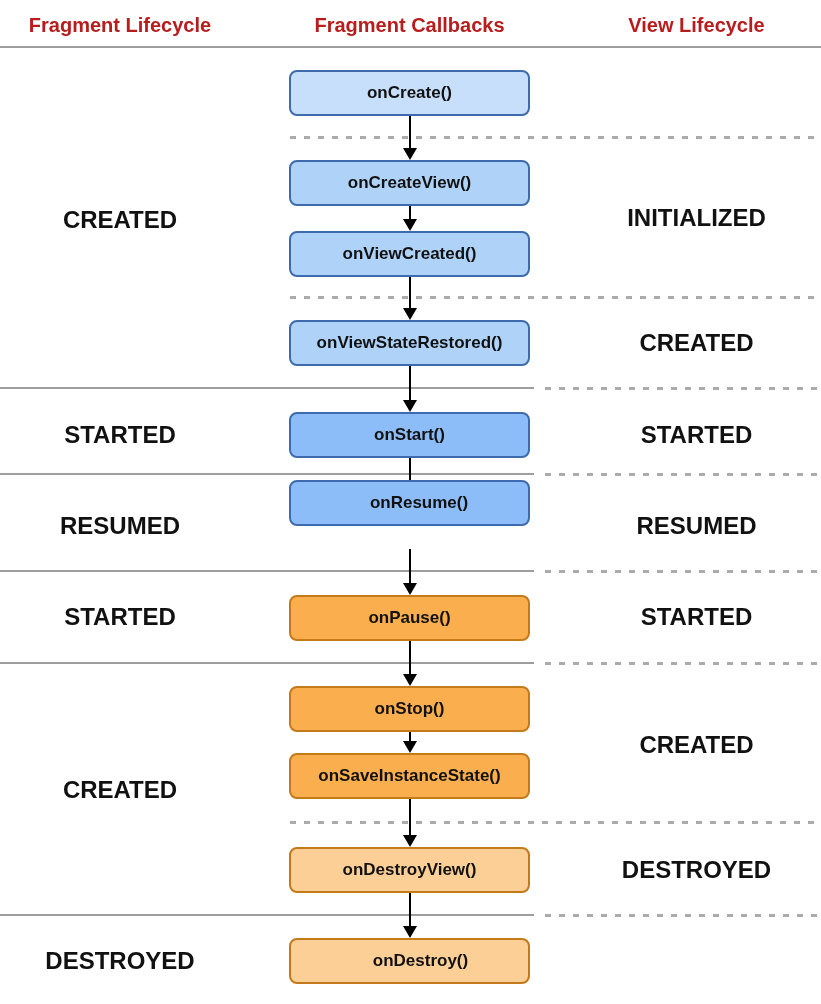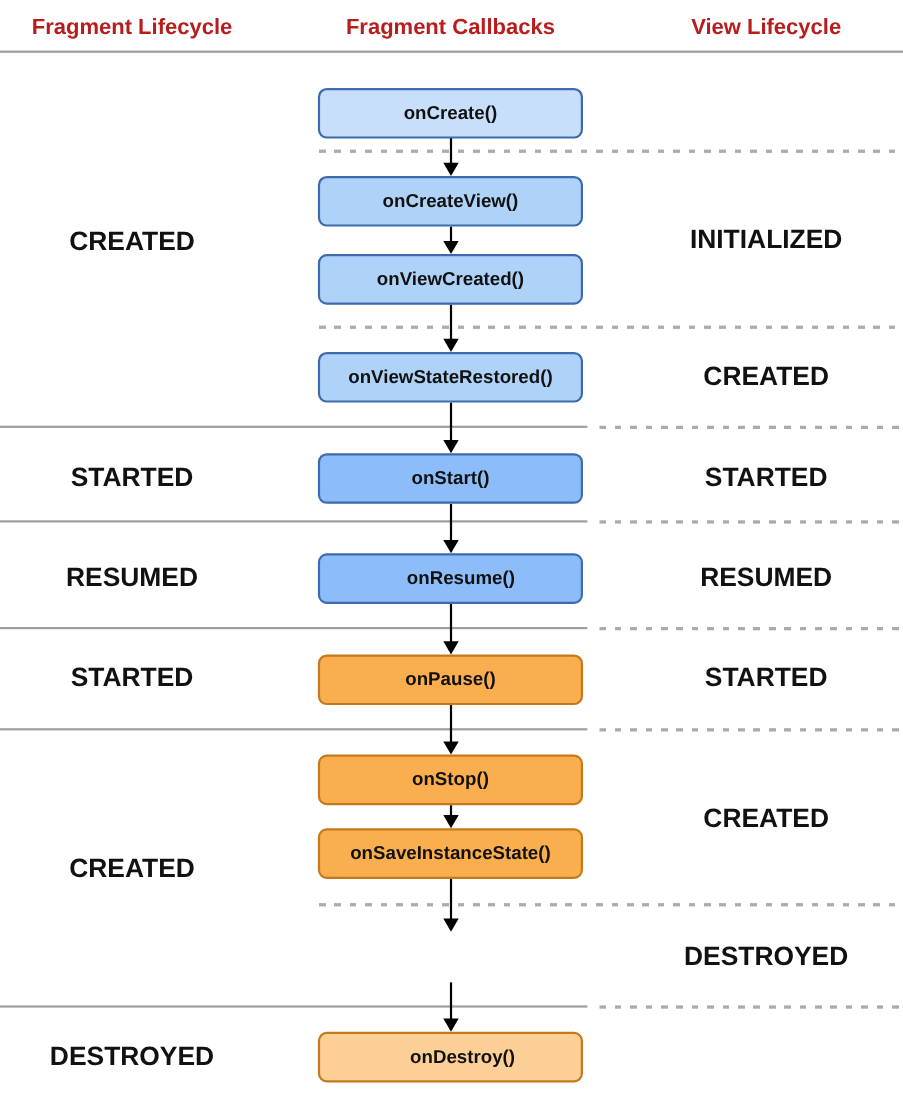--- a/index.html
+++ b/index.html
@@ -137,29 +137,30 @@
     </div>
   <div class="arrow" style="top:799px; height:48px;">
       <div class="shaft"></div>
       <div class="head"></div>
     </div>
   <div class="arrow" style="top:893px; height:45px;">
       <div class="shaft"></div>
       <div class="head"></div>
     </div>
 
-  <div class="cb-box blue-1" style="top:80px;">onCreate()</div>
+  <div class="cb-box blue-1" style="top:70px;">onCreate()</div>
   <div class="cb-box blue-2" style="top:160px;">onCreateView()</div>
   <div class="cb-box blue-2" style="top:231px;">onViewCreated()</div>
   <div class="cb-box blue-2" style="top:320px;">onViewStateRestored()</div>
   <div class="cb-box blue-3" style="top:412px;">onStart()</div>
-  <div class="cb-box blue-3" style="top:503px;padding-left:19px;">onResume()</div>
+  <div class="cb-box blue-3" style="top:480px;padding-left:19px;">onResume()</div>
   <div class="cb-box orange-1" style="top:595px;">onPause()</div>
   <div class="cb-box orange-1" style="top:686px;">onStop()</div>
   <div class="cb-box orange-1" style="top:753px;">onSaveInstanceState()</div>
+  <div class="cb-box orange-2" style="top:847px;">onDestroyView()</div>
   <div class="cb-box orange-2" style="top:938px;padding-left:22px;">onDestroy()</div>
 
   <div class="state-label col-left" style="top:208px;">CREATED</div>
   <div class="state-label col-left" style="top:423px;">STARTED</div>
   <div class="state-label col-left" style="top:514px;">RESUMED</div>
   <div class="state-label col-left" style="top:605px;">STARTED</div>
   <div class="state-label col-left" style="top:778px;">CREATED</div>
   <div class="state-label col-left" style="top:949px;">DESTROYED</div>
 
   <div class="state-label col-right" style="top:206px;">INITIALIZED</div>

